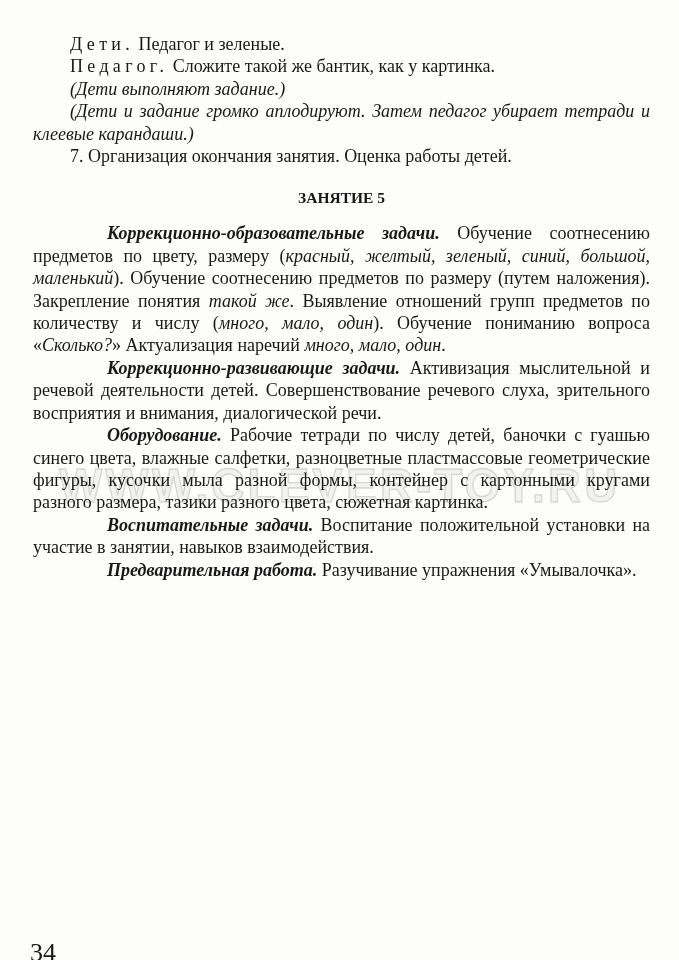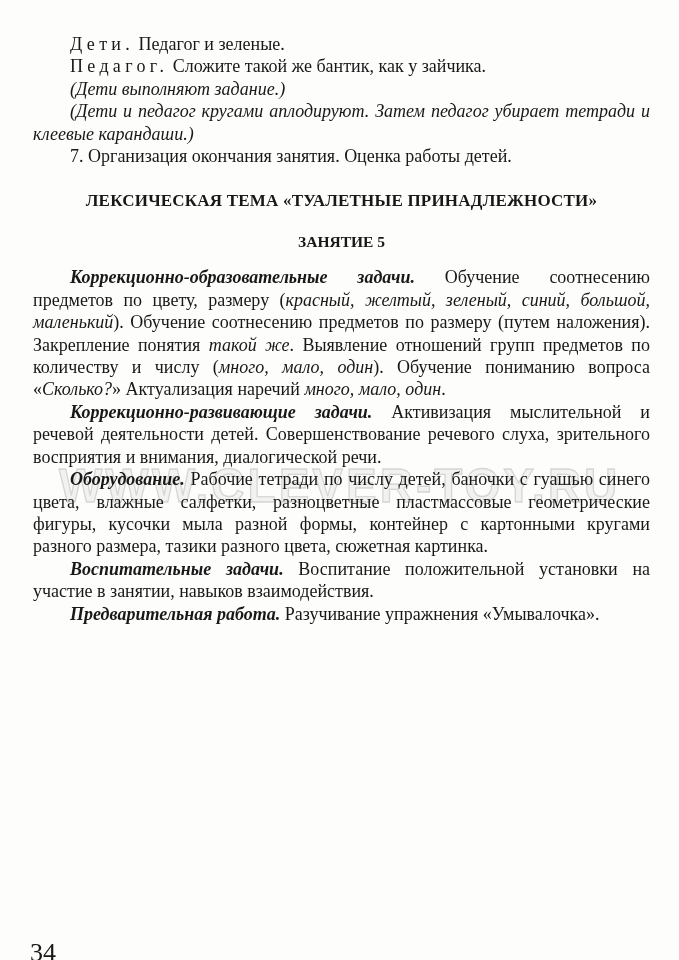--- a/index.html
+++ b/index.html
@@ -22,21 +22,21 @@
   .para {
     margin: 0;
     font-size: 18px;
     line-height: 22.4px;
     text-align: justify;
     text-indent: 37px;
   }
   .run-r  { font-style: normal; font-weight: normal; }
   .run-i  { font-style: italic; }
   .run-b  { font-weight: normal; }
-  .run-bi { font-weight: bold; font-style: italic; }
+  .run-bi { font-weight: bold; font-style: italic; margin-left: 37px; }
   .run-sp { letter-spacing: 0.24em; }
   .h1 {
     text-align: center; font-weight: bold;
     font-size: 20.5px; line-height: 24px;
     margin: 30px 0 0 0; letter-spacing: 0.5px;
   }
   .h2 {
     text-align: center; font-weight: bold;
     font-size: 17px; line-height: 21px;
     margin: 23px 0 0 0; letter-spacing: 0.2px;
@@ -68,25 +68,24 @@
     line-height: 22px;
   }
 </style>
 </head>
 <body>
 
 <div class="page">
   <div class="watermark">WWW.CLEVER-TOY.RU</div>
   <div class="content">
       <p class="para"><span class="run-sp">Дети.</span><span class="run-r"> Педагог и зеленые.</span></p>
-      <p class="para"><span class="run-sp">Педагог.</span><span class="run-r"> Сложите такой же бантик, как у зайчика.</span></p>
+      <p class="para"><span class="run-sp">Педагог.</span><span class="run-r"> Сложите такой же бантик, как у картинка.</span></p>
       <p class="para"><span class="run-i">(Дети выполняют задание.)</span></p>
-      <p class="para"><span class="run-i">(Дети и педагог кругами аплодируют. Затем педагог убирает тетради и клеевые карандаши.)</span></p>
+      <p class="para"><span class="run-i">(Дети и задание громко аплодируют. Затем педагог убирает тетради и клеевые карандаши.)</span></p>
       <p class="para"><span class="run-b">7. Организация окончания занятия</span><span class="run-r">. Оценка работы детей.</span></p>
-      <div class="h2">ЛЕКСИЧЕСКАЯ ТЕМА «ТУАЛЕТНЫЕ ПРИНАДЛЕЖНОСТИ»</div>
       <div class="h3">ЗАНЯТИЕ 5</div>
       <p class="para"><span class="run-bi">Коррекционно-образовательные задачи.</span><span class="run-r"> Обучение соотнесению предметов по цвету, размеру (</span><span class="run-i">красный, желтый, зеленый, синий, большой, маленький</span><span class="run-r">). Обучение соотнесению предметов по размеру (путем наложения). Закрепление понятия </span><span class="run-i">такой же</span><span class="run-r">. Выявление отношений групп предметов по количеству и числу (</span><span class="run-i">много, мало, один</span><span class="run-r">). Обучение пониманию вопроса «</span><span class="run-i">Сколько?</span><span class="run-r">» Актуализация наречий </span><span class="run-i">много, мало, один</span><span class="run-r">.</span></p>
       <p class="para"><span class="run-bi">Коррекционно-развивающие задачи.</span><span class="run-r"> Активизация мыслительной и речевой деятельности детей. Совершенствование речевого слуха, зрительного восприятия и внимания, диалогической речи.</span></p>
       <p class="para"><span class="run-bi">Оборудование.</span><span class="run-r"> Рабочие тетради по числу детей, баночки с гуашью синего цвета, влажные салфетки, разноцветные пластмассовые геометрические фигуры, кусочки мыла разной формы, контейнер с картонными кругами разного размера, тазики разного цвета, сюжетная картинка.</span></p>
       <p class="para"><span class="run-bi">Воспитательные задачи.</span><span class="run-r"> Воспитание положительной установки на участие в занятии, навыков взаимодействия.</span></p>
       <p class="para"><span class="run-bi">Предварительная работа.</span><span class="run-r"> Разучивание упражнения «Умывалочка».</span></p>
     </div>
   <div class="page-number">34</div>
 </div>
 

